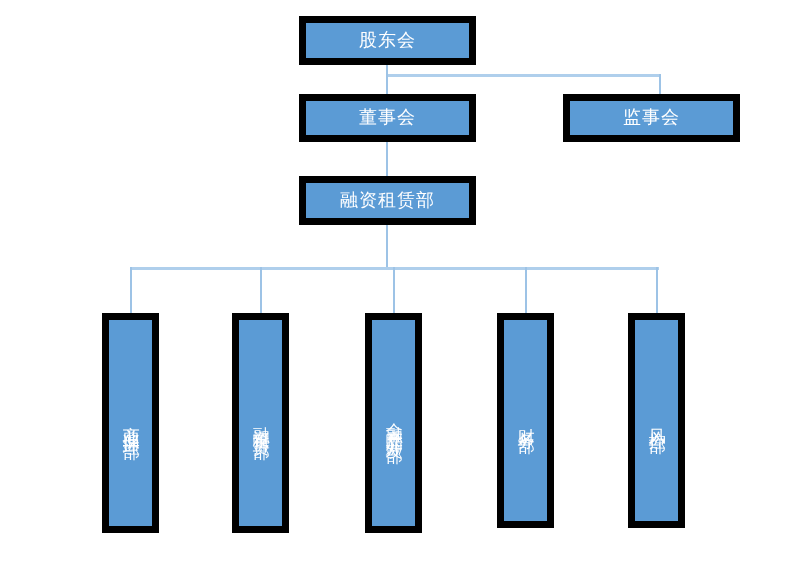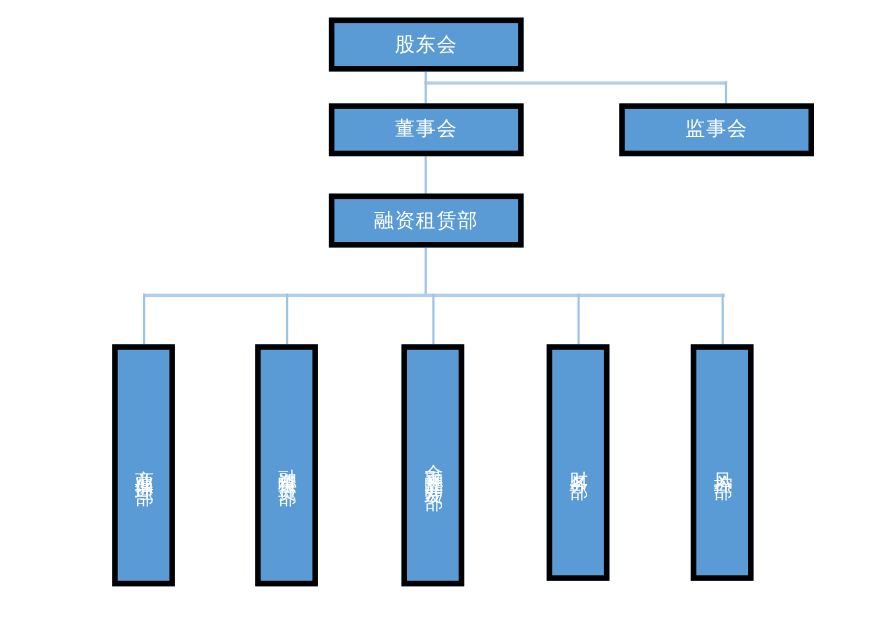--- a/index.html
+++ b/index.html
@@ -31,21 +31,21 @@
     position: absolute;
     height: 3px;
     background: #AFCFEC;
   }
 
   
   .node {
     position: absolute;
     box-sizing: border-box;
     background: #5B9BD5;
-    border: 5px solid #000000;
+    border: 7px solid #000000;
     color: #ffffff;
     display: flex;
     align-items: center;
     justify-content: center;
     text-align: center;
     letter-spacing: 1px;
   }
   .node-h {
     font-size: 18px;
     line-height: 1.2;

